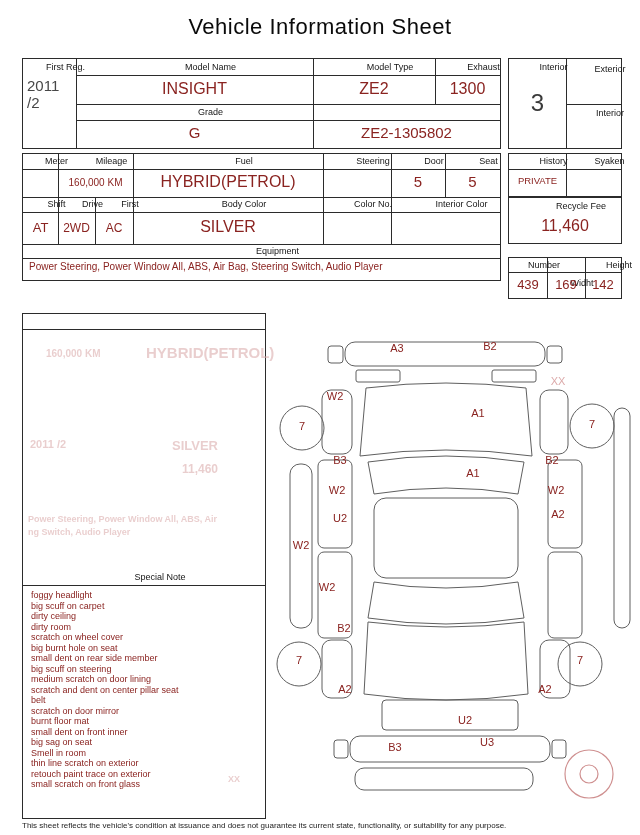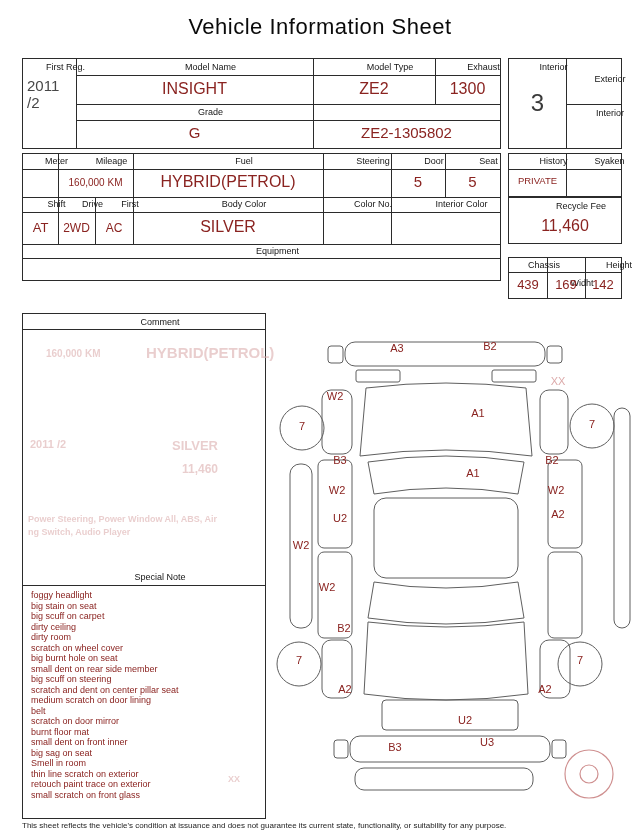--- a/index.html
+++ b/index.html
@@ -55,21 +55,21 @@
     <div class="val" style="left:53px;top:65px;width:237px;font-size:15px">G</div>
 
     <div class="val" style="left:290px;top:65px;width:187px;font-size:15px">ZE2-1305802</div>
   </div>
 
   <div class="box" style="left:508px;top:58px;width:114px;height:91px">
     <div class="vl" style="left:57px;height:89px"></div>
     <div class="hl" style="left:57px;top:45px;width:56px"></div>
     <div class="hdr" style="left:0;top:2px;width:57px">Interior</div>
     <div class="val" style="left:0;top:30px;width:57px;font-size:24px;color:#3a3a3a">3</div>
-    <div class="hdr" style="left:57px;top:14px;width:56px">Exterior</div>
+    <div class="hdr" style="left:57px;top:4px;width:56px">Exterior</div>
     <div class="hdr" style="left:57px;top:48px;width:56px">Interior</div>
   </div>
 
   <div class="box" style="left:22px;top:153px;width:479px;height:128px">
     <div class="vl" style="left:35px;height:90px"></div>
     <div class="vl" style="left:72px;top:43px;height:47px"></div>
     <div class="vl" style="left:110px;height:90px"></div>
     <div class="vl" style="left:300px;height:90px"></div>
     <div class="vl" style="left:368px;height:90px"></div>
     <div class="vl" style="left:422px;height:43px"></div>
@@ -97,64 +97,63 @@
     <div class="hdr" style="left:110px;top:44px;width:190px">Body Color</div>
     <div class="hdr" style="left:300px;top:44px;width:68px">Color No.</div>
     <div class="hdr" style="left:368px;top:44px;width:109px">Interior Color</div>
 
     <div class="val" style="left:0;top:66px;width:35px;font-size:13px">AT</div>
     <div class="val" style="left:35px;top:67px;width:37px;font-size:12px">2WD</div>
     <div class="val" style="left:72px;top:67px;width:38px;font-size:12px">AC</div>
     <div class="val" style="left:110px;top:64px;width:190px;font-size:16px">SILVER</div>
 
     <div class="hdr" style="left:0;top:91px;width:477px">Equipment</div>
+    <div class="val" style="left:6px;top:107px;width:466px;font-size:10px;text-align:left">Power Steering, Power Window  All, ABS, Air Bag, Steering Switch, Audio Player</div>
   </div>
 
   <div class="box" style="left:508px;top:153px;width:114px;height:44px">
     <div class="vl" style="left:57px;height:42px"></div>
     <div class="hl" style="top:15px;width:112px"></div>
     <div class="hdr" style="left:0;top:1px;width:57px">History</div>
     <div class="hdr" style="left:57px;top:1px;width:55px">Syaken</div>
     <div class="val" style="left:0;top:21px;width:57px;font-size:9.5px">PRIVATE</div>
   </div>
 
   <div class="box" style="left:508px;top:197px;width:114px;height:47px">
     <div class="hdr" style="left:0;top:2px;width:112px">Recycle Fee</div>
     <div class="val" style="left:0;top:19px;width:112px;font-size:16px">11,460</div>
   </div>
 
   <div class="box" style="left:508px;top:257px;width:114px;height:42px">
     <div class="vl" style="left:38px;height:40px"></div>
     <div class="vl" style="left:76px;height:40px"></div>
     <div class="hl" style="top:14px;width:112px"></div>
-    <div class="hdr" style="left:0;top:1px;width:38px">Chassis</div>
+    <div class="hdr" style="left:0;top:1px;width:38px">Number</div>
     <div class="hdr" style="left:38px;top:19px;width:38px">Widht</div>
     <div class="hdr" style="left:76px;top:1px;width:36px">Height</div>
     <div class="val" style="left:0;top:19px;width:38px;font-size:13px">439</div>
     <div class="val" style="left:38px;top:19px;width:38px;font-size:13px">169</div>
     <div class="val" style="left:76px;top:19px;width:36px;font-size:13px">142</div>
   </div>
 
   <div class="box" style="left:22px;top:313px;width:244px;height:506px">
-    <div class="hdr" style="left:0;top:2px;width:242px">Comment</div>
     <div class="hl" style="top:15px;width:242px"></div>
     <div class="hdr" style="left:0;top:257px;width:242px">Special Note</div>
     <div class="hl" style="top:271px;width:242px"></div>
     <div style="position:absolute;left:8px;top:276px;width:230px">
         <div class="note-line">foggy headlight</div>
-        <div class="note-line">big stain on seat</div>
         <div class="note-line">big scuff on carpet</div>
         <div class="note-line">dirty ceiling</div>
         <div class="note-line">dirty room</div>
         <div class="note-line">scratch on wheel cover</div>
         <div class="note-line">big burnt hole on seat</div>
         <div class="note-line">small dent on rear side member</div>
         <div class="note-line">big scuff on steering</div>
+        <div class="note-line">medium scratch on door lining</div>
         <div class="note-line">scratch and dent on center pillar seat</div>
-        <div class="note-line">medium scratch on door lining</div>
         <div class="note-line">belt</div>
         <div class="note-line">scratch on door mirror</div>
         <div class="note-line">burnt floor mat</div>
         <div class="note-line">small dent on front inner</div>
         <div class="note-line">big sag on seat</div>
         <div class="note-line">Smell in room</div>
         <div class="note-line">thin line scratch on exterior</div>
         <div class="note-line">retouch paint trace on exterior</div>
         <div class="note-line">small scratch on front glass</div>
       </div>

